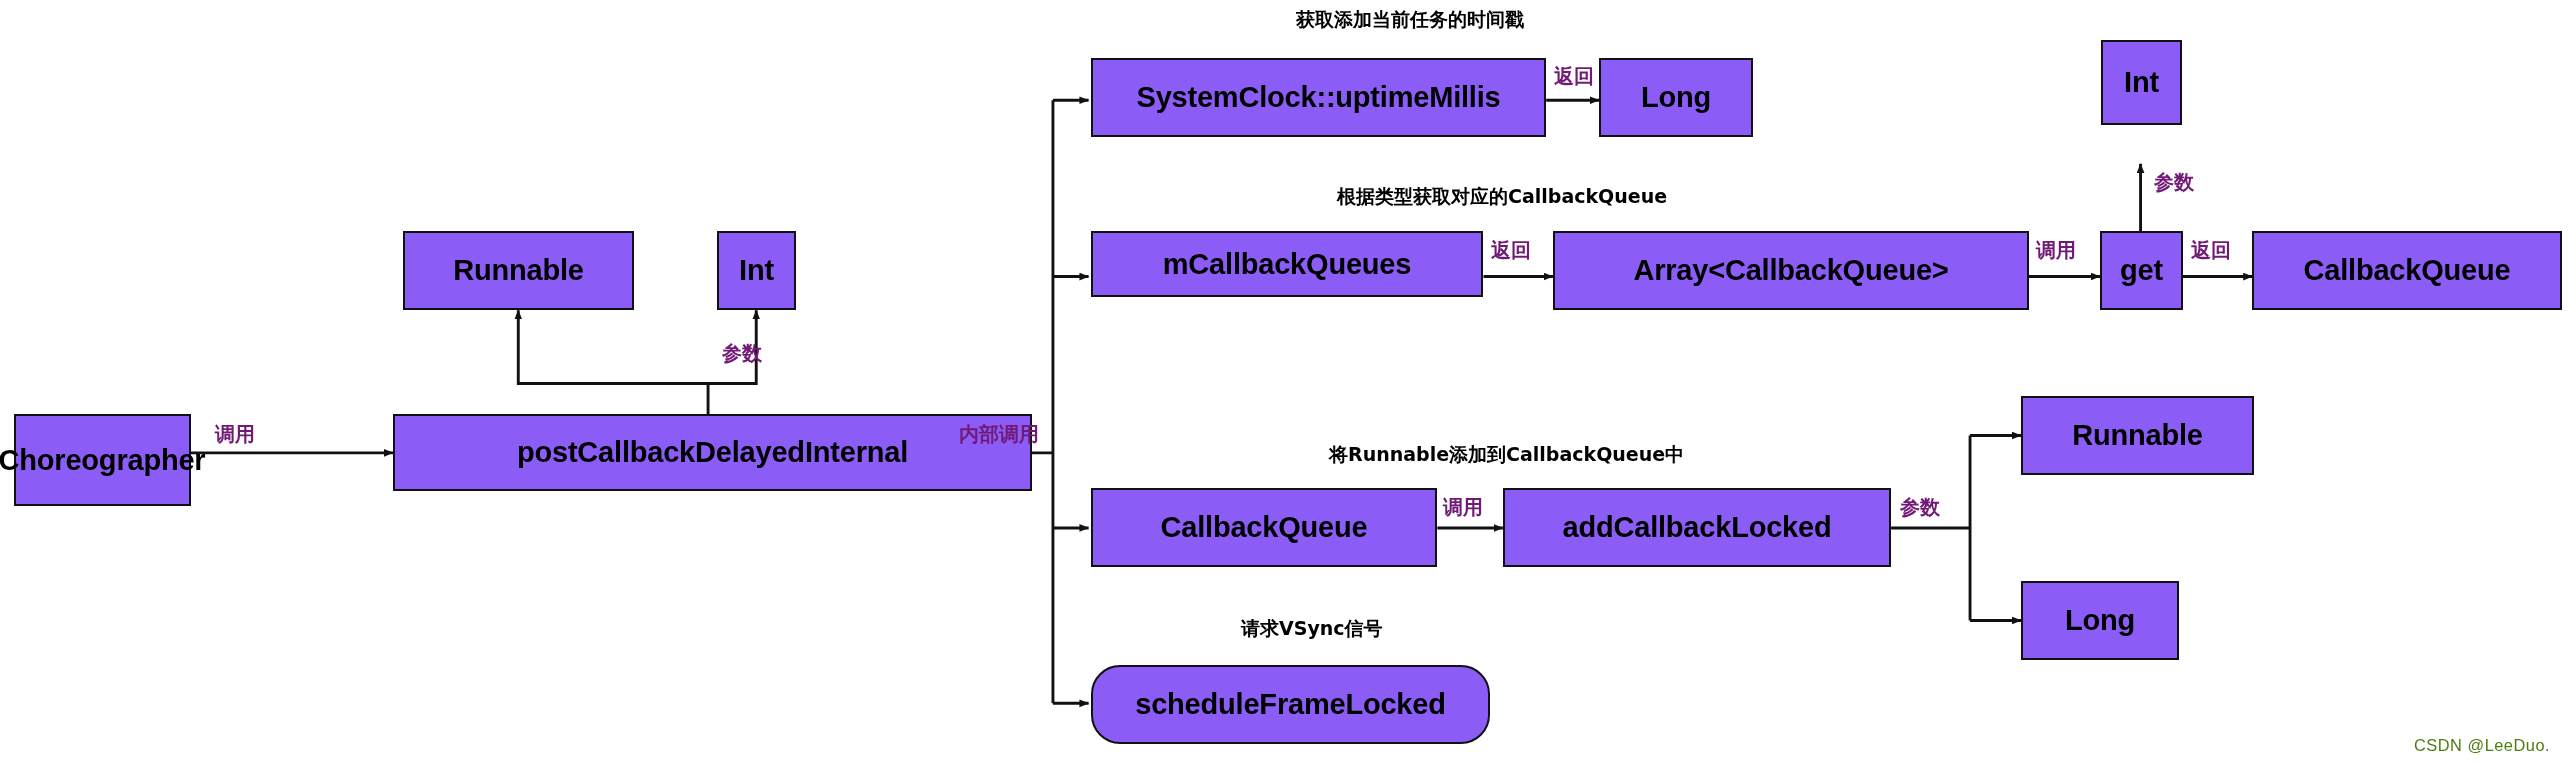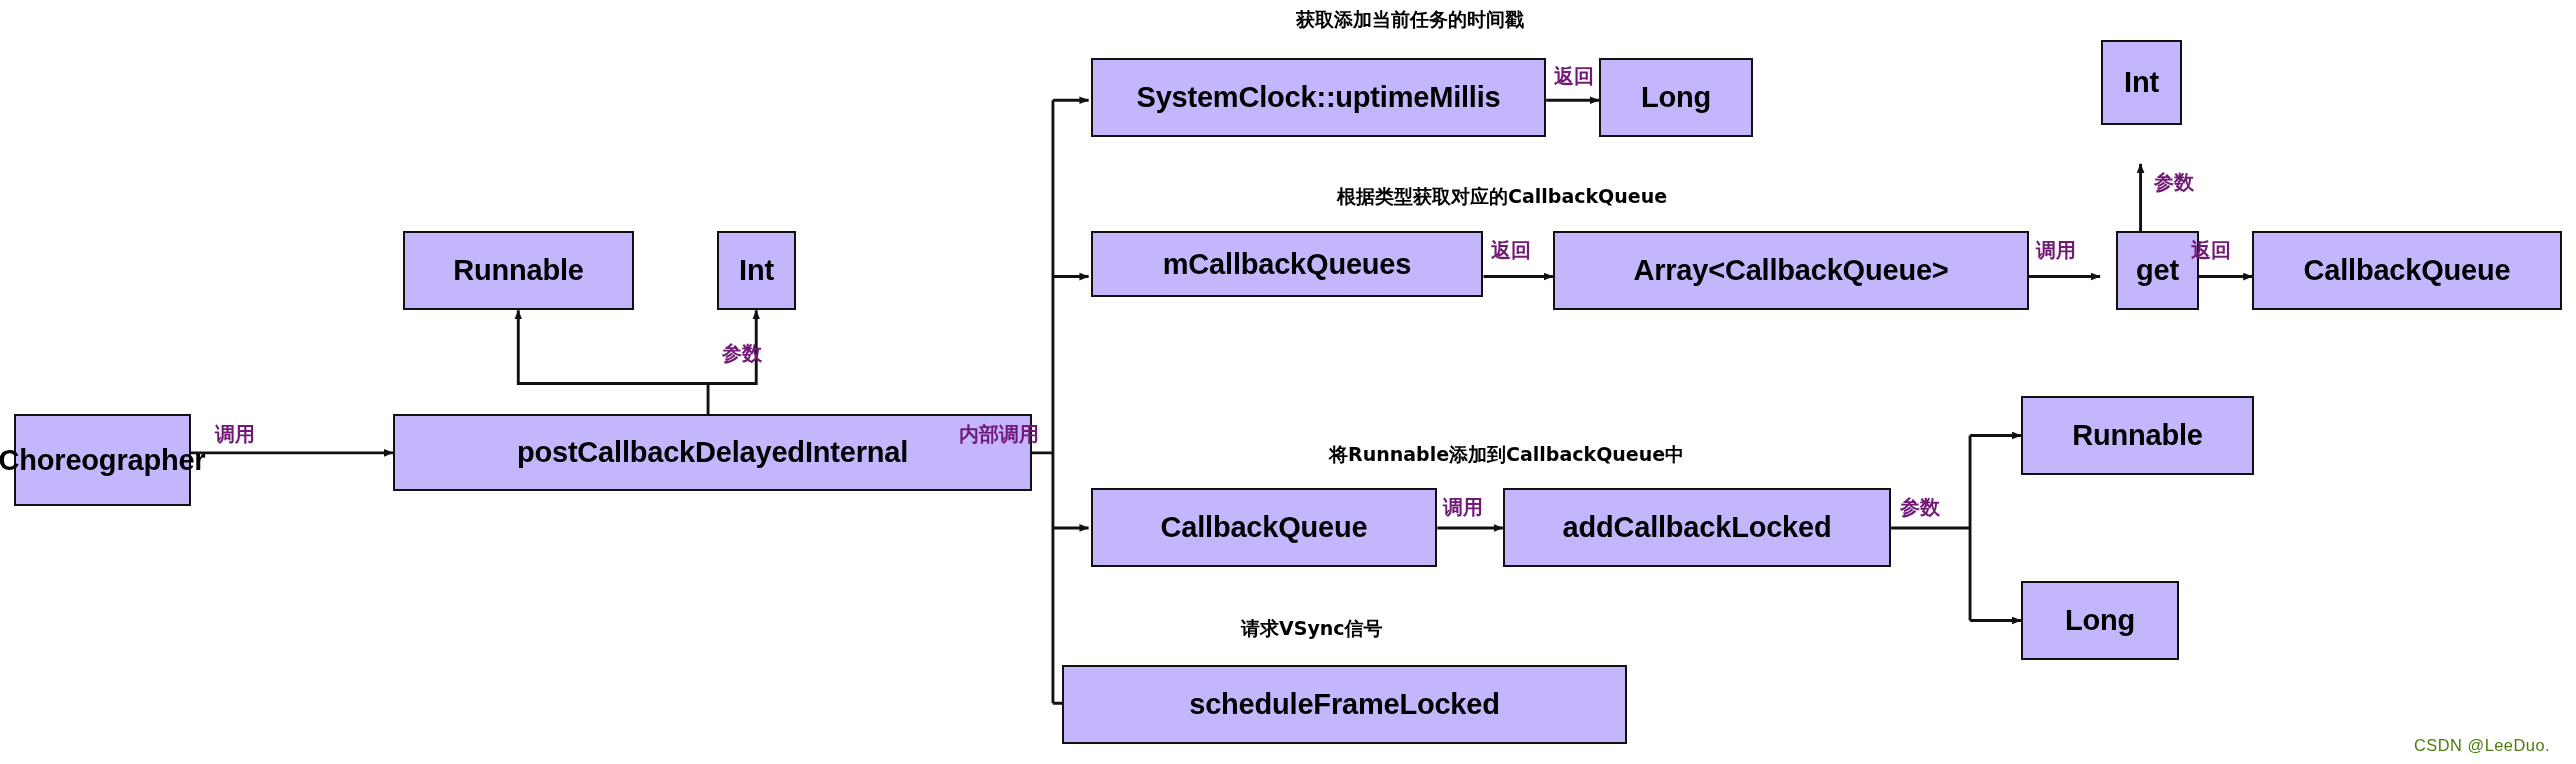--- a/index.html
+++ b/index.html
@@ -14,21 +14,21 @@
     position: relative;
     width: 2576px;
     height: 765px;
     background: #ffffff;
     overflow: hidden;
   }
   .node {
     position: absolute;
     box-sizing: border-box;
     border: 2.9px solid #111111;
-    background: #c4b5fd;
+    background: #8b5cf6;
     display: flex;
     align-items: center;
     justify-content: center;
     font-weight: bold;
     color: #000000;
     letter-spacing: -0.2px;
     white-space: nowrap;
   }
   .edge-label {
     position: absolute;
@@ -135,21 +135,21 @@
   </div>
 
   <div class="node" style="left:1091px; top:231px; width:392px; height:66px; font-size:29px;">
     <span>mCallbackQueues</span>
   </div>
 
   <div class="node" style="left:1553px; top:231px; width:476px; height:79px; font-size:29px;">
     <span>Array&lt;CallbackQueue&gt;</span>
   </div>
 
-  <div class="node" style="left:2100px; top:231px; width:83px; height:79px; font-size:29px;margin-left:16px;">
+  <div class="node" style="left:2100px; top:231px; width:83px; height:79px; font-size:29px;">
     <span>get</span>
   </div>
 
   <div class="node" style="left:2101px; top:40px; width:81px; height:85px; font-size:29px;">
     <span>Int</span>
   </div>
 
   <div class="node" style="left:2252px; top:231px; width:310px; height:79px; font-size:29px;">
     <span>CallbackQueue</span>
   </div>
@@ -163,21 +163,21 @@
   </div>
 
   <div class="node" style="left:2021px; top:396px; width:233px; height:79px; font-size:29px;">
     <span>Runnable</span>
   </div>
 
   <div class="node" style="left:2021px; top:581px; width:158px; height:79px; font-size:29px;">
     <span>Long</span>
   </div>
 
-  <div class="node" style="left:1062px; top:665px; width:565px; height:79px; font-size:29px;">
+  <div class="node" style="left:1091px; top:665px; width:399px; height:79px; font-size:29px;border-radius:29px;">
     <span>scheduleFrameLocked</span>
   </div>
 
   <div class="edge-label cjk" style="left:215px; top:424px; font-size:20px;">调用</div>
 
   <div class="edge-label cjk" style="left:722px; top:343px; font-size:20px;">参数</div>
 
   <div class="edge-label cjk" style="left:959px; top:424px; font-size:20px;">内部调用</div>
 
   <div class="edge-label cjk" style="left:1554px; top:66px; font-size:20px;">返回</div>

